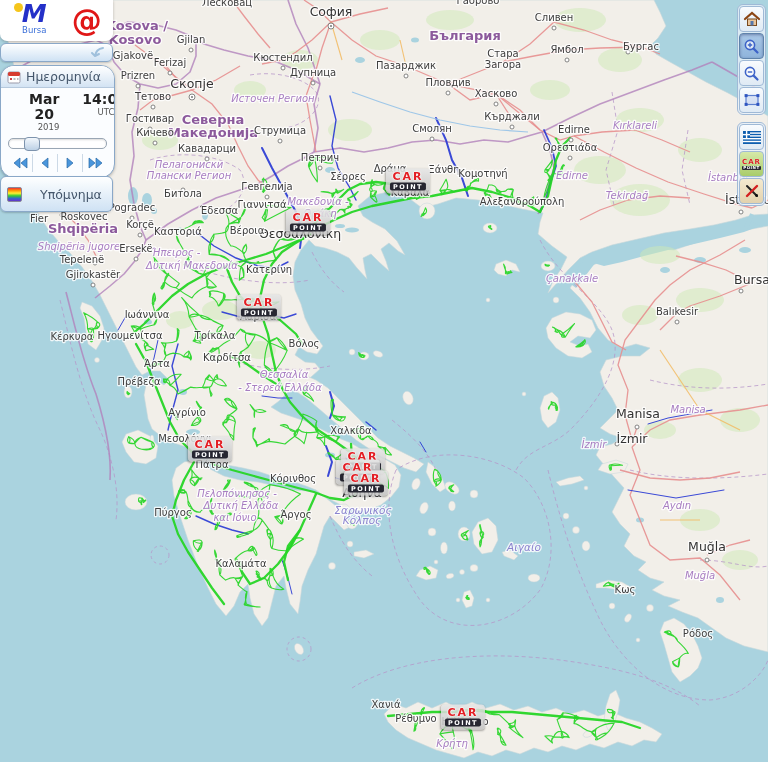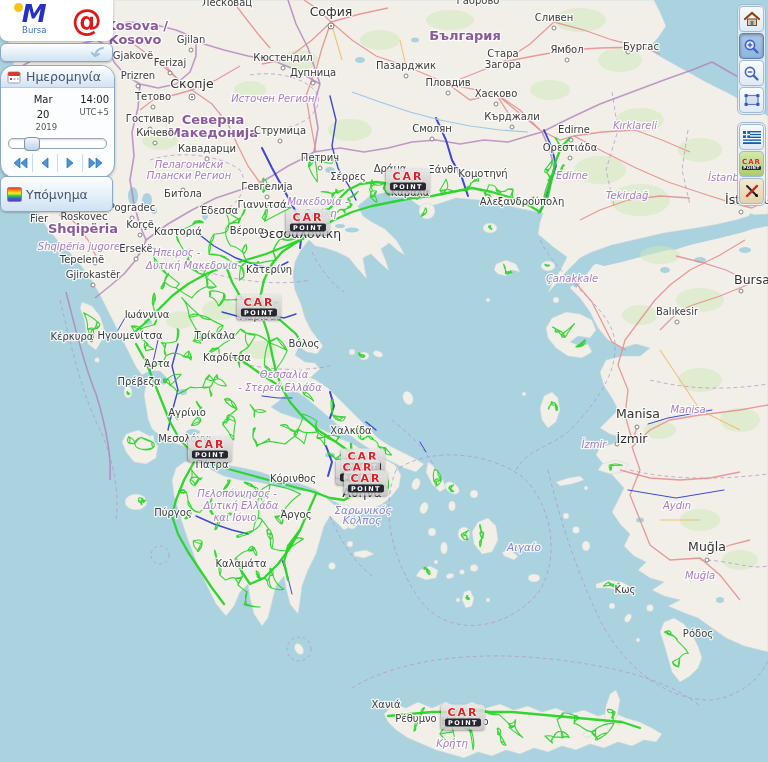--- a/index.html
+++ b/index.html
@@ -28,28 +28,28 @@
   .mlogo .meteo{font-size:8.5px;color:#3a6fd8;line-height:8px;}
   .atlogo{font-size:30px;font-weight:bold;color:#e01717;line-height:30px;}
   .bar{box-sizing:border-box;width:113px;border:1px solid #8aa8c8;border-radius:6px;background:linear-gradient(#feffff,#cfe2f4);box-shadow:inset 0 1px 0 #fff,0 1px 2px rgba(0,0,0,.2);display:flex;align-items:center;}
   #collapse-bar{position:absolute;top:43px;height:19px;justify-content:flex-end;padding-right:6px;cursor:pointer;}
   #date-panel{position:absolute;top:65px;width:113px;border:1px solid #8aa8c8;border-radius:14px;background:#fbfdff;box-shadow:0 1px 3px rgba(0,0,0,.25);overflow:hidden;}
   .panel-head{height:21px;background:linear-gradient(#ffffff,#d3e3f3);border-bottom:1px solid #b6c9dd;display:flex;align-items:center;gap:5px;padding:0 6px;cursor:pointer;}
   .panel-head .ttl{font-size:12.5px;color:#44566b;}
   #date-body{padding:4px 5px 5px;}
   .dt-row{display:flex;justify-content:space-around;}
   .dt-col{text-align:center;}
-  .dt-main{font-size:10px;font-weight:normal;color:#222;line-height:15px;margin-left:23px;}
+  .dt-main{font-size:14px;font-weight:bold;color:#222;line-height:15px;margin-left:23px;}
   .dt-sub{font-size:8.5px;color:#555;line-height:10px;text-align:right;}
   .slider{position:relative;margin:6px 2px 5px;height:9px;background:#fff;border:1px solid #99a6b4;border-radius:5px;box-shadow:inset 0 1px 2px rgba(0,0,0,.15);cursor:pointer;}
   .slider .handle{position:absolute;top:-2px;width:14px;height:12px;border:1px solid #7d93ad;border-radius:4px;background:linear-gradient(#f2f7fc,#bdd1e6);cursor:ew-resize;}
   .pb-row{display:flex;justify-content:center;align-items:center;}
   .pb{width:24px;height:18px;display:flex;align-items:center;justify-content:center;border-right:1px solid #ccd9e6;cursor:pointer;}
   .pb:last-child{border-right:none;}
-  #legend-panel{position:absolute;top:176px;height:21px;gap:4px;padding:17px 6px;cursor:pointer;}
+  #legend-panel{position:absolute;top:176px;height:21px;gap:18px;padding:17px 6px;cursor:pointer;}
   .rainbow{width:13px;height:13px;border:1px solid #889;border-radius:2px;background:linear-gradient(180deg,#e33,#f90,#fe3,#3c3,#36c,#63c);}
 
   
   #right-controls{position:absolute;right:2px;top:4px;z-index:10;display:flex;flex-direction:column;}
   .rc-group{background:#e8f1f9cc;border:1px solid #9fb9d6;border-radius:6px;padding:1px;display:flex;flex-direction:column;gap:1px;margin-bottom:7px;}
   .rc{width:25px;height:26px;border:1px solid #9fb9d6;border-radius:4px;background:linear-gradient(#f8fbfe,#dfeaf4);display:flex;align-items:center;justify-content:center;cursor:pointer;box-sizing:border-box;}
   .rc.pressed{background:linear-gradient(#a9c8e8,#8fb4dc);border-color:#5f83ab;box-shadow:inset 0 1px 3px rgba(0,0,60,.35);}
   .rc.green{background:linear-gradient(#d6e9a8,#a9cc6b);}
   .rc.tan{background:linear-gradient(#f4ead0,#e2d2ae);}
   .cp-mini{display:flex;flex-direction:column;align-items:center;line-height:1;}

